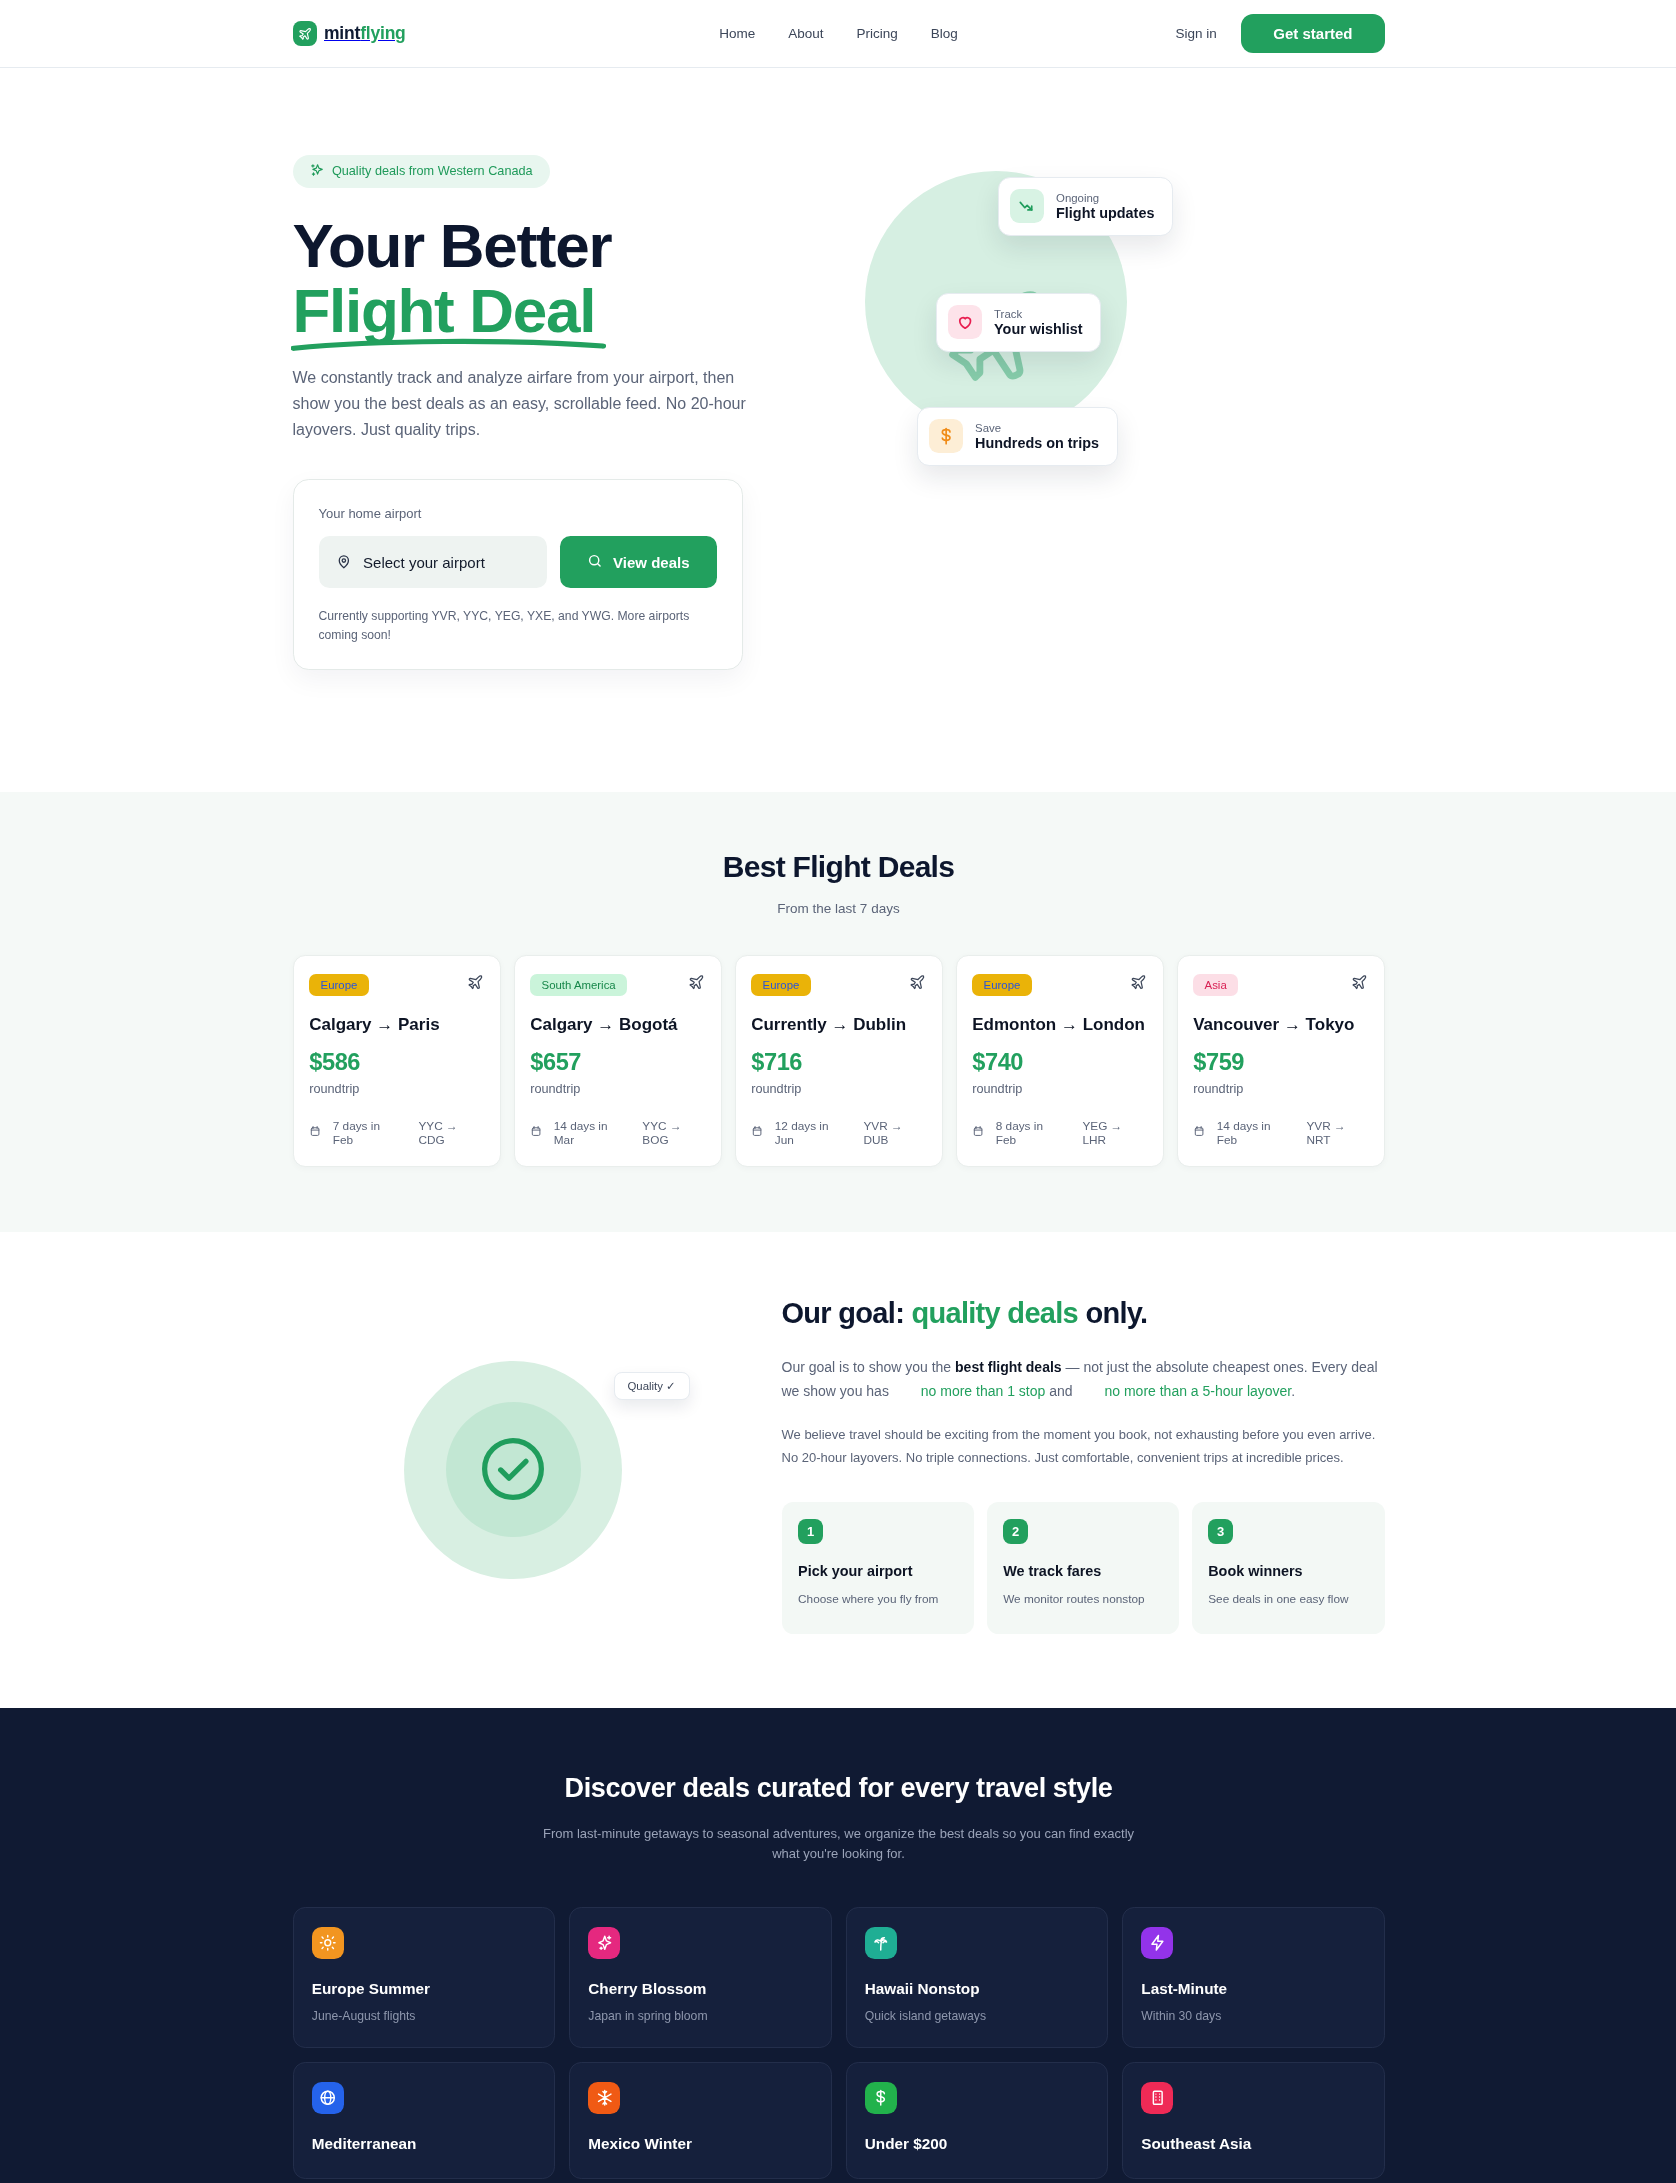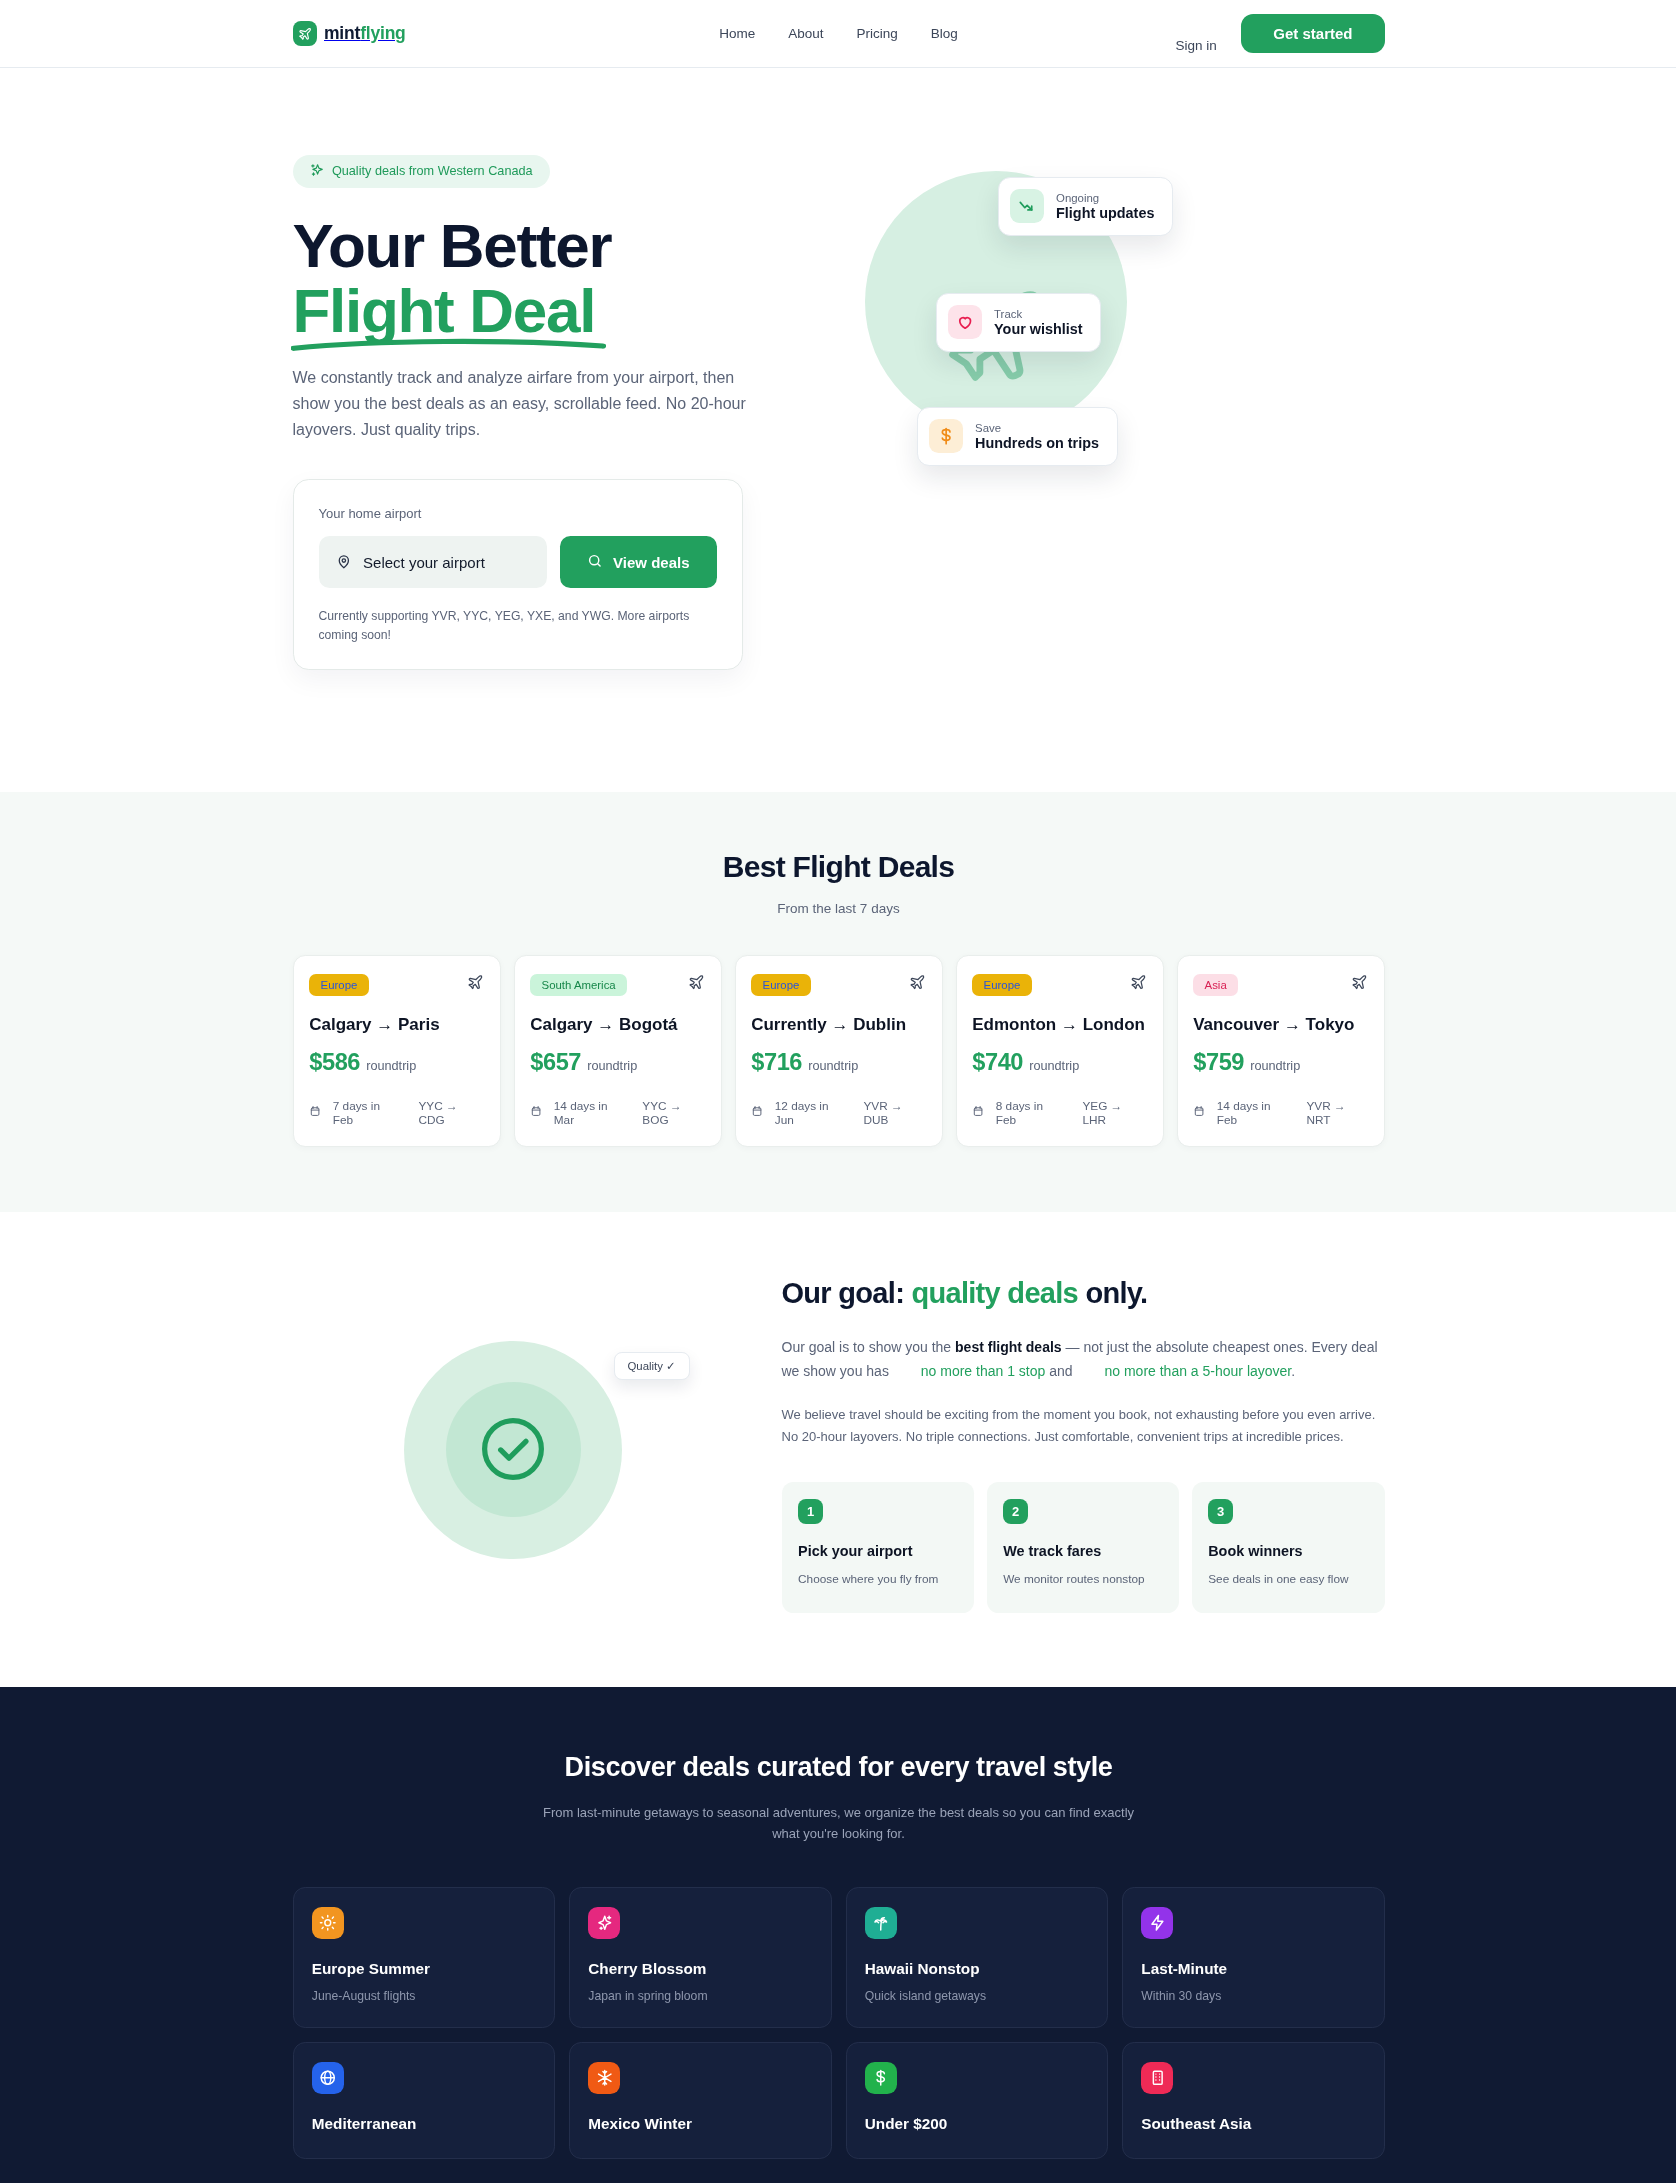--- a/index.html
+++ b/index.html
@@ -33,21 +33,21 @@
   .brand-mark{
     width:24.5px; height:24.5px; border-radius:7.9px; background:var(--green);
     display:flex; align-items:center; justify-content:center;
   }
   .brand-mark svg{ width:14px; height:14px; }
   .brand-text{ font-size:17.5px; font-weight:700; letter-spacing:-0.2px; }
   .brand-text .t1{ color:#0f1b33; }
   .brand-text .t2{ color:var(--green); }
   .nav-links{ display:flex; gap:33px; position:absolute; left:50%; transform:translateX(-50%); }
   .nav-links a{ font-size:13.5px; color:#3c4659; text-decoration:none; }
-  .nav-right{ margin-left:auto; display:flex; align-items:flex-end; gap:24.5px; }
+  .nav-right{ margin-left:auto; display:flex; align-items:center; gap:24.5px; }
   .signin{ font-size:13.5px; color:#3c4659; text-decoration:none; }
   .btn-primary{
     background:var(--green); color:#fff; border:none; border-radius:12.2px;
     padding:11px 32px; font-size:15px; font-weight:600; cursor:pointer;
     font-family:inherit;
   }
 
   
   .hero{ background:#fff; padding:87px 0 122px; }
   .hero-inner{ width:1092px; margin:0 auto; display:flex; align-items:flex-start; }
@@ -116,21 +116,21 @@
     flex:1; background:#fff; border:0.4px solid #e9eeec; border-radius:12.2px;
     padding:17.5px 15.7px 19px; box-shadow:0 1.7px 6.1px rgba(16,26,51,.03);
   }
   .deal-top{ display:flex; align-items:flex-start; justify-content:space-between; }
   .tag{ border-radius:7px; padding:5.2px 11.4px; font-size:11.4px; font-weight:500; }
   .tag-europe{ background:#eab308; color:#2a55d8; }
   .tag-sa{ background:#caf4da; color:#17874a; }
   .tag-asia{ background:#fcdee6; color:#d81e52; }
   .deal-top svg{ width:16.6px; height:16.6px; }
   .deal-route{ margin-top:19px; font-size:17px; font-weight:700; color:#0d1424; white-space:nowrap; }
-  .deal-price{ margin-top:14px; display:flex; align-items:baseline; gap:6.1px; }
+  .deal-price{ margin-top:14px; display:flex; align-items:baseline; gap:6.1px;flex-direction:column; }
   .deal-price .amt{ font-size:23.6px; font-weight:800; color:var(--green); letter-spacing:-0.4px; }
   .deal-price .rt{ font-size:12.7px; color:var(--slate); }
   .deal-meta{ margin-top:23px; display:flex; align-items:center; gap:11.4px; font-size:11.8px; color:var(--slate); }
   .deal-meta svg{ width:12.2px; height:12.2px; flex:0 0 auto; }
   .deal-meta .codes{ margin-left:7px; }
 
   
   .goal{ background:#fff; padding:65px 0 74px; }
   .goal-inner{ width:1092px; margin:0 auto; display:flex; align-items:center; gap:52px; }
   .goal-art{ width:437px; position:relative; height:279px; }

